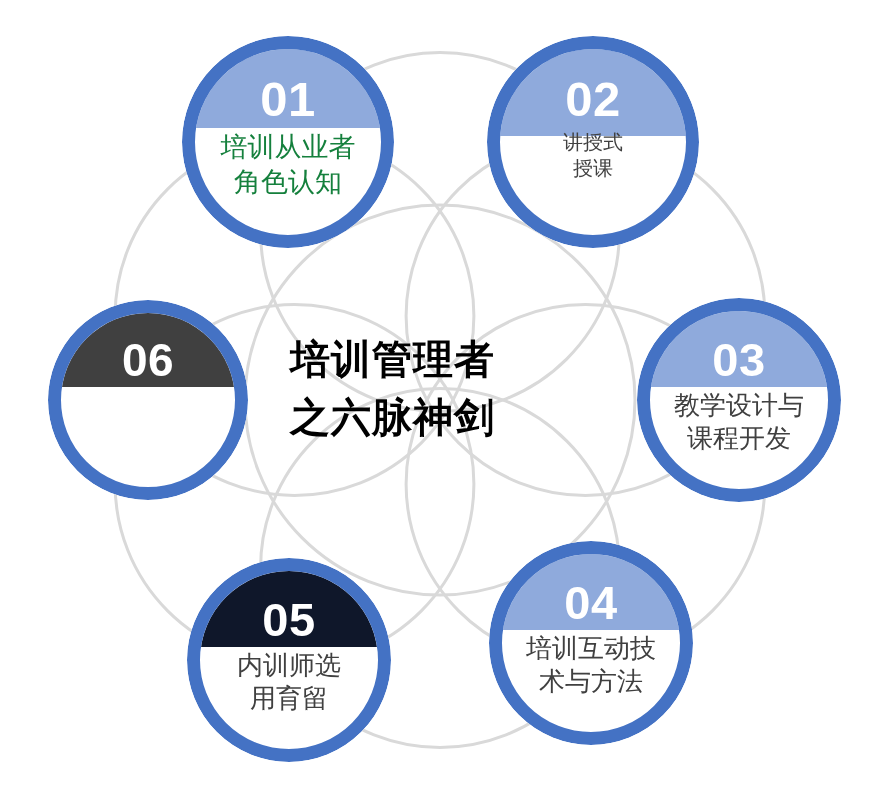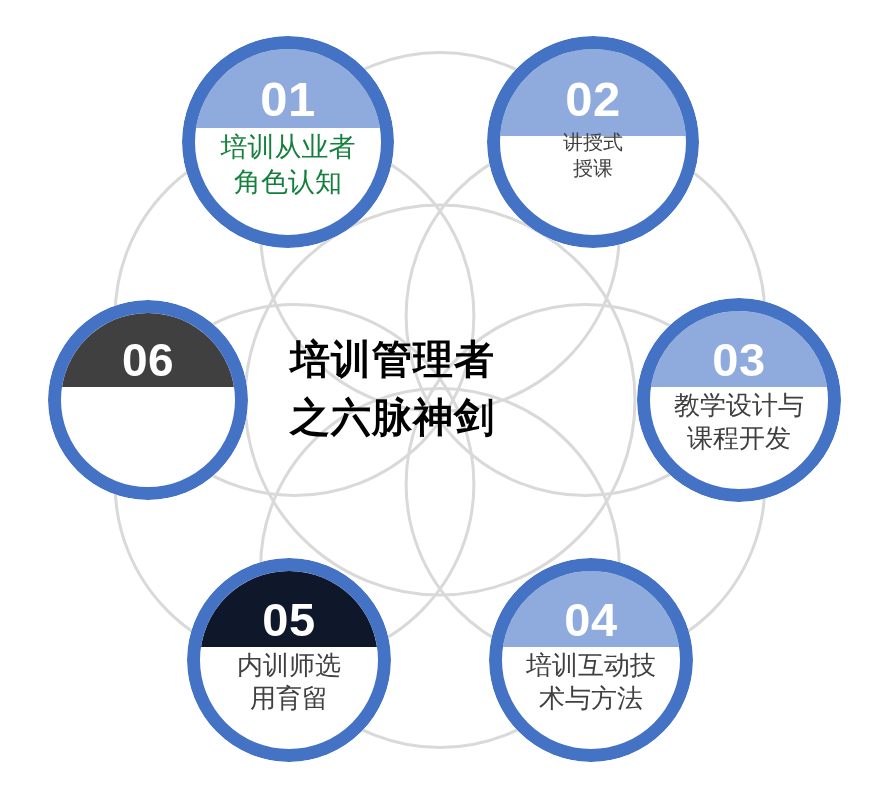--- a/index.html
+++ b/index.html
@@ -123,21 +123,21 @@
       <div class="node" style="left: 637px; top: 298px; width: 204px; height: 204px;">
         <div class="node-inner" style="left: 13px; top: 13px; width: 178px; height: 178px;">
           <div class="node-cap" style="height: 72px; background: rgb(143, 170, 220); padding-bottom: 4px;">
             <div class="node-num" style="font-size: 47px; color: rgb(255, 255, 255);">03</div>
           </div>
           <div class="node-label" style="top: 78px; font-size: 26px; color: rgb(64, 64, 64); padding: 0px 6px; box-sizing: border-box;">教学设计与
 课程开发</div>
         </div>
         <div class="node-ring" style="left: 0px; top: 0px; width: 204px; height: 204px; border-width: 13px; border-color: rgb(68, 114, 196);"></div>
       </div>
-      <div class="node" style="left: 489px; top: 558px; width: 204px; height: 204px;">
+      <div class="node" style="left: 489px; top: 541px; width: 204px; height: 204px;">
         <div class="node-inner" style="left: 13px; top: 13px; width: 178px; height: 178px;">
           <div class="node-cap" style="height: 72px; background: rgb(143, 170, 220); padding-bottom: 4px;">
             <div class="node-num" style="font-size: 47px; color: rgb(255, 255, 255);">04</div>
           </div>
           <div class="node-label" style="top: 78px; font-size: 26px; color: rgb(64, 64, 64); padding: 0px 6px; box-sizing: border-box;">培训互动技
 术与方法</div>
         </div>
         <div class="node-ring" style="left: 0px; top: 0px; width: 204px; height: 204px; border-width: 13px; border-color: rgb(68, 114, 196);"></div>
       </div>
       <div class="node" style="left: 187px; top: 558px; width: 204px; height: 204px;">

